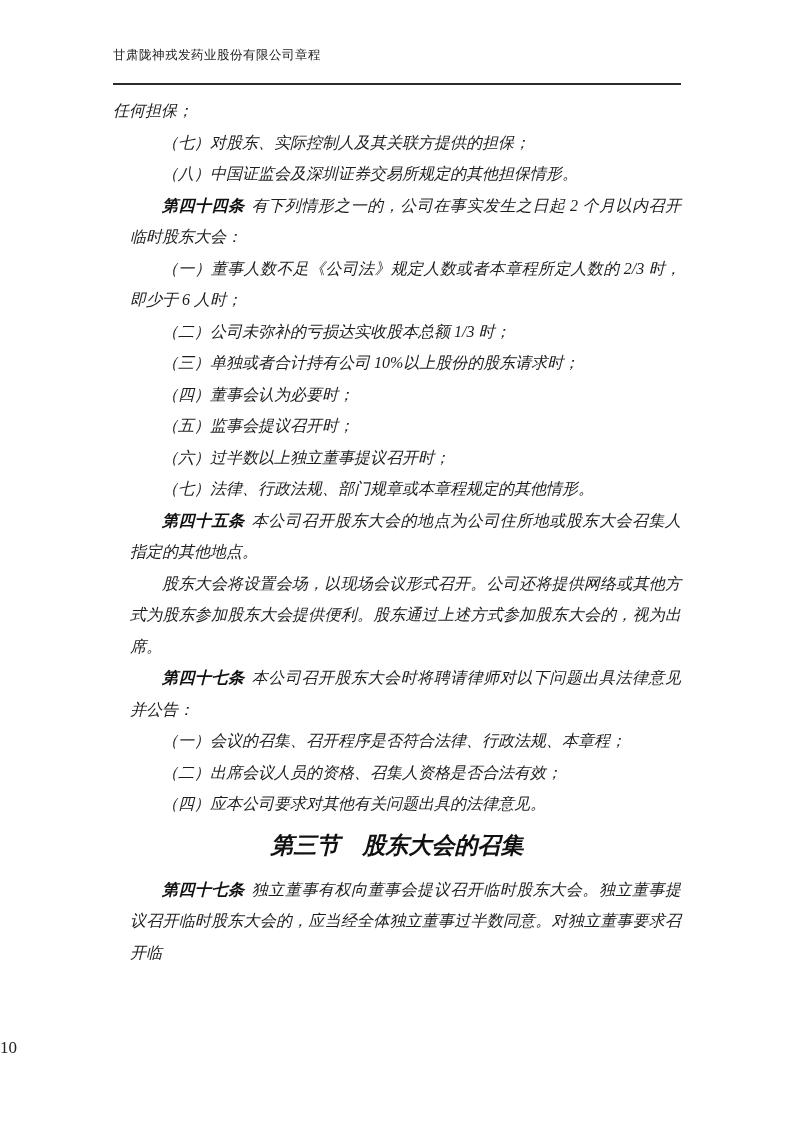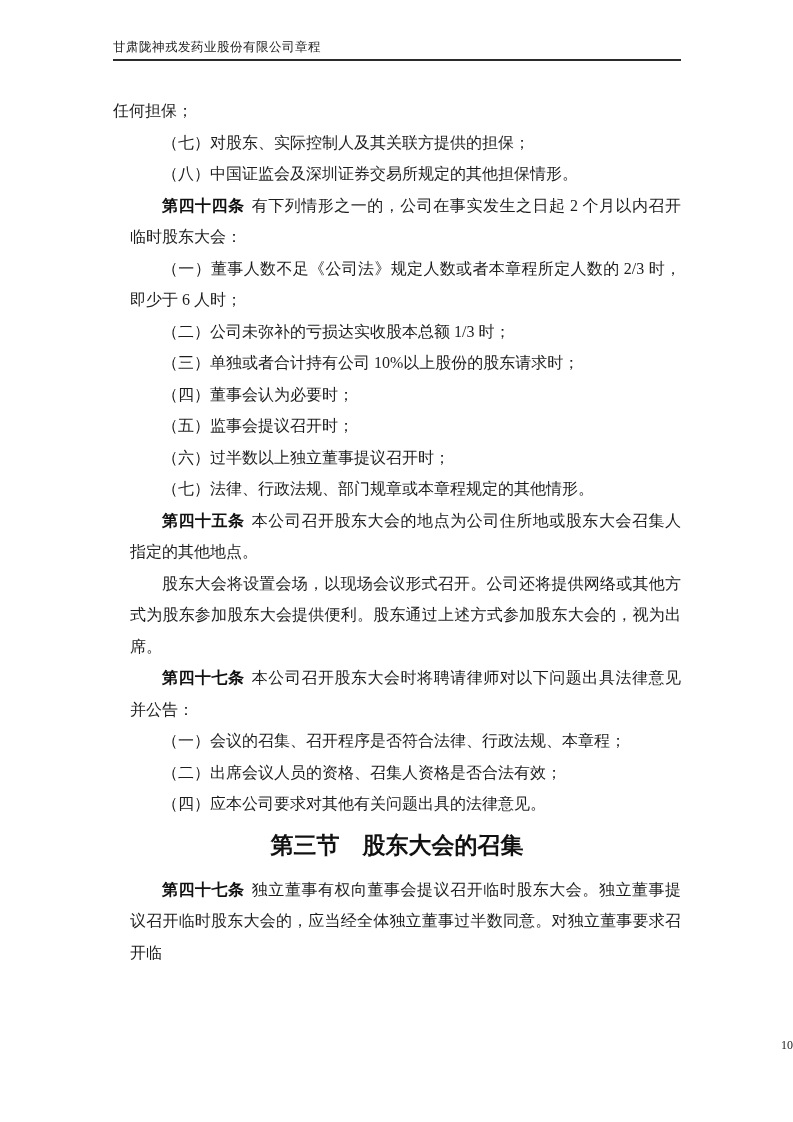--- a/index.html
+++ b/index.html
@@ -13,35 +13,36 @@
     height: 1122px;
     background: #ffffff;
     overflow: hidden;
     font-family: "Liberation Serif", "DejaVu Serif", serif;
     color: #1d1d1d;
   }
   .page-header {
     position: absolute;
     left: 113px;
     width: 568px;
-    top: 39px;
+    top: 47px;
     font-size: 12.5px;
     letter-spacing: 0.5px;
     color: #222222;
     border-bottom: 2px solid #2b2b2b;
-    padding-bottom: 3px;
+    padding-bottom: 19px;
   }
   .doc-body {
     position: absolute;
     left: 113px;
     width: 568px;
     top: 95px;
     font-size: 16px;
     line-height: 31.5px;
     text-align: justify;
+    font-style: italic;
   }
   .para {
     margin: 0;
     padding: 0;
   }
   .para.indent, .para.article {
     text-indent: 2em;
     margin-left: 17px;
   }
   .para.continuation {
@@ -61,22 +62,22 @@
     font-weight: bold;
     font-family: "Liberation Sans", "DejaVu Sans", sans-serif;
     margin-right: 0.45em;
     color: #111111;
   }
   .page-footer {
     position: absolute;
     top: 1038px;
     left: 0;
     width: 100%;
-    text-align: right;
-    font-size: 12px;
+    text-align: left;
+    font-size: 17px;
     color: #222222;
   }
 </style>
 </head>
 <body>
 
 <div class="page">
   <div class="page-header">
     <span>甘肃陇神戎发药业股份有限公司章程</span>
   </div>

